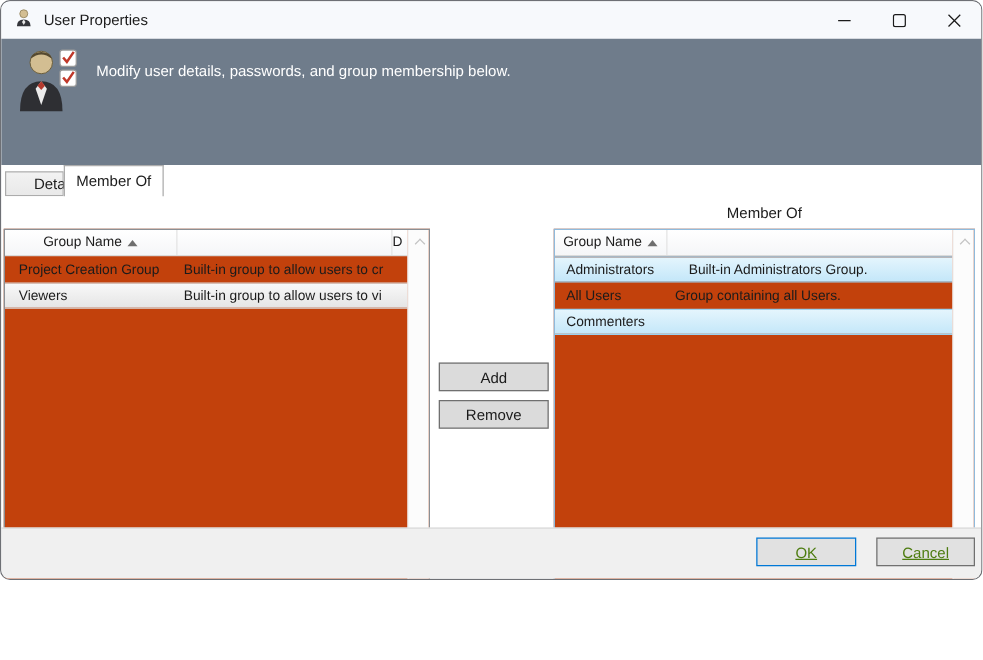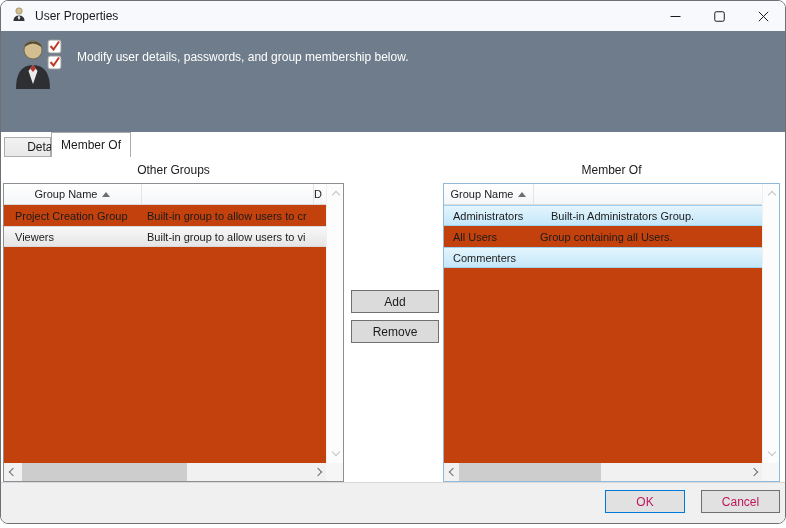--- a/index.html
+++ b/index.html
@@ -1,17 +1,17 @@
 <!DOCTYPE html>
 <html><head>
 <meta charset="utf-8">
 <style>
   html,body{margin:0;padding:0;background:#fff;font-family:"Liberation Sans","DejaVu Sans",sans-serif;}
   *{box-sizing:border-box;}
-  .window{position:relative;width:786px;height:524px;border:1px solid #6E7075;border-radius:8px;overflow:hidden;background:#fff;display:flex;flex-direction:column;}
+  .window{position:relative;width:786px;height:464px;border:1px solid #6E7075;border-radius:8px;overflow:hidden;background:#fff;display:flex;flex-direction:column;}
   
   .titlebar{height:30px;background:#F7F9FC;display:flex;align-items:center;flex:0 0 auto;}
   .titlebar .appicon{margin:0 8px 0 10px;flex:0 0 auto;}
   .titlebar .title{font-size:12px;color:#1b1b1b;}
   .titlebar .spacer{flex:1;}
   .winbtn{width:44px;height:30px;display:flex;align-items:center;justify-content:center;background:transparent;border:none;padding:0;}
   
   .banner{height:101px;background:#6F7C8B;position:relative;flex:0 0 auto;}
   .banner .bannericon{position:absolute;left:10px;top:8px;}
   .banner .bannertext{position:absolute;left:76px;top:19px;color:#FFFFFF;font-size:12px;}
@@ -61,21 +61,21 @@
   .hscroll .sbtn{top:0;}
   .hscroll .sbtn.lft{left:0;}
   .hscroll .sbtn.rgt{right:0;}
   .hthumb{position:absolute;top:0;height:18px;background:#CDCDCD;}
   
   .midbtn{position:absolute;left:350px;width:88px;height:23px;background:#DBDBDB;border:1px solid #707070;font-size:12px;color:#1b1b1b;display:flex;align-items:center;justify-content:center;padding:0;}
   .midbtn.add{top:133px;}
   .midbtn.remove{top:163px;text-align:right;}
   
   .footer{height:41px;background:#F0F0F0;border-top:1px solid #D9D9D9;position:relative;flex:0 0 auto;}
-  .fbtn{position:absolute;top:7px;height:23px;background:#E1E1E1;border:1px solid #707070;font-size:12px;color:#be185d;display:flex;align-items:center;justify-content:center;padding:0;}
+  .fbtn{position:absolute;top:7px;height:23px;background:#E1E1E1;border:1px solid #707070;font-size:12px;color:#4d7c0f;display:flex;align-items:center;justify-content:center;padding:0;text-decoration:underline;}
   .fbtn.ok{left:604px;width:80px;border:1px solid #0078D7;}
   .fbtn.cancel{left:700px;width:79px;}
 </style>
 </head>
 <body>
 
 <div class="window">
 
   <div class="titlebar">
     <span class="appicon">
@@ -123,21 +123,20 @@
     <span class="bannertext">Modify user details, passwords, and group membership below.</span>
   </div>
 
   <div class="tabstrip">
     <div class="tab inactive">Details</div>
     <div class="tab active">Member Of</div>
   </div>
 
   <div class="content">
 
-    <div class="paneltitle left">Other Groups</div>
     <div class="paneltitle right">Member Of</div>
 
     <div class="list leftlist">
       <div class="lheader">
         <div class="hcell c1">
           <span>Group Name</span>
           <span class="sortasc"></span>
         </div>
         <div class="hcell fill"></div>
         <div class="hcell c3">D</div>

